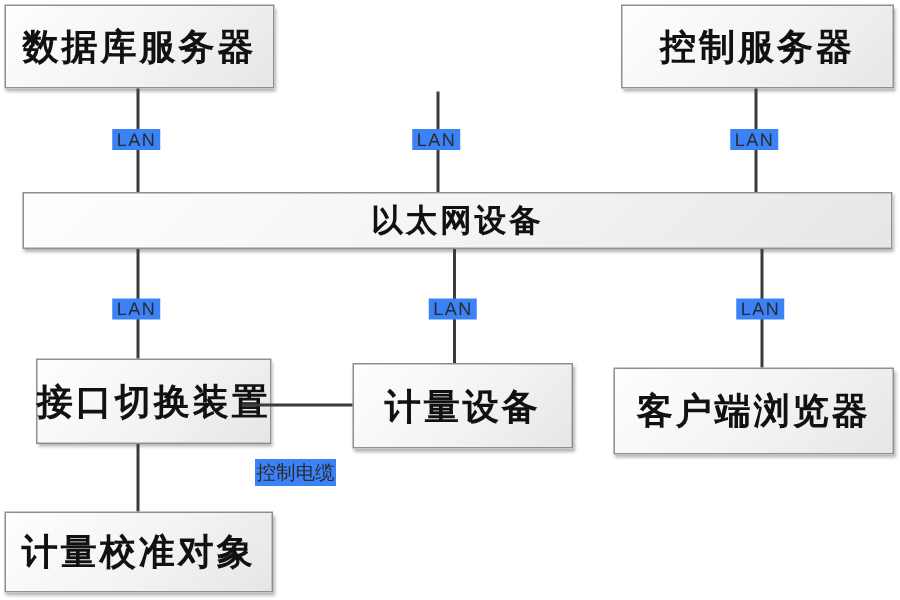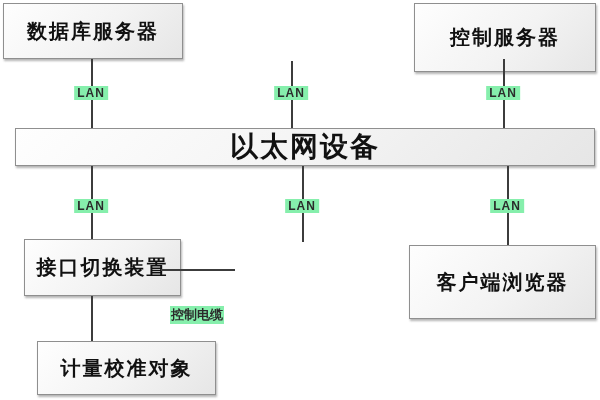--- a/index.html
+++ b/index.html
@@ -14,42 +14,42 @@
   .node {
     position: absolute;
     display: flex;
     align-items: center;
     justify-content: center;
     box-sizing: border-box;
     border: 1px solid #8f8f8f;
     background: linear-gradient(135deg, #fefefe 0%, #f3f3f3 55%, #e6e6e6 100%);
     box-shadow: 1px 2px 2px rgba(90,90,90,0.45);
     font-weight: bold;
-    font-size: 20px;
+    font-size: 24px;
     color: #111111;
     letter-spacing: 2px;
     white-space: nowrap;
   }
   .node-label { display: inline-block; }
   .vline {
     position: absolute;
     width: 2px;
     background: #3c3c3c;
   }
   .hline {
     position: absolute;
     height: 2px;
     background: #3c3c3c;
   }
   .edge-label {
     position: absolute;
     transform: translate(-50%, -50%);
-    background: #86efac;
+    background: #3b82f6;
     padding: 0 3px;
-    font-weight: bold;
+    font-weight: normal;
     font-size: 12px;
     color: #2b2b2b;
     letter-spacing: 1px;
     white-space: nowrap;
   }
   .edge-label.cn {
     font-size: 13px;
     letter-spacing: 0;
     padding: 0 1px;
   }
@@ -57,55 +57,58 @@
 </head>
 <body>
 
 <div class="canvas">
 
   <div class="node" style="left:3px; top:3px; width:180px; height:56px;">
     <span class="node-label">数据库服务器</span>
   </div>
 
 
-  <div class="node" style="left:414px; top:3px; width:182px; height:69px;text-align:right;">
+  <div class="node" style="left:414px; top:3px; width:182px; height:56px;text-align:right;">
     <span class="node-label">控制服务器</span>
   </div>
 
   <div class="vline" style="left:91px; top:59px; height:69px;"></div>
   <div class="vline" style="left:291px; top:61px; height:67px;"></div>
   <div class="vline" style="left:503px; top:59px; height:69px;"></div>
 
   <span class="edge-label" style="left:91px; top:93px;">LAN</span>
   <span class="edge-label" style="left:291px; top:93px;">LAN</span>
   <span class="edge-label" style="left:503px; top:93px;">LAN</span>
 
-  <div class="node" style="left:15px; top:128px; width:580px; height:38px; font-size:28px;">
+  <div class="node" style="left:15px; top:128px; width:580px; height:38px; font-size:21px;">
     <span class="node-label">以太网设备</span>
   </div>
 
   <div class="vline" style="left:91px; top:166px; height:73px;"></div>
   <div class="vline" style="left:302px; top:166px; height:76px;"></div>
   <div class="vline" style="left:507px; top:166px; height:79px;"></div>
 
   <span class="edge-label" style="left:91px; top:206px;">LAN</span>
   <span class="edge-label" style="left:302px; top:206px;">LAN</span>
   <span class="edge-label" style="left:507px; top:206px;">LAN</span>
 
   <div class="node" style="left:24px; top:239px; width:157px; height:57px;">
     <span class="node-label">接口切换装置</span>
   </div>
 
+  <div class="node" style="left:235px; top:242px; width:147px; height:57px;">
+    <span class="node-label">计量设备</span>
+  </div>
 
-  <div class="node" style="left:409px; top:245px; width:187px; height:74px;">
+  <div class="node" style="left:409px; top:245px; width:187px; height:58px;">
     <span class="node-label">客户端浏览器</span>
   </div>
 
   <div class="hline" style="left:161px; top:269px; width:74px;"></div>
   <span class="edge-label cn" style="left:197px; top:270px;margin-top:45px;">控制电缆</span>
 
   <div class="vline" style="left:91px; top:296px; height:45px;"></div>
 
-  <div class="node" style="left:3px; top:341px; width:179px; height:54px;margin-left:34px;">
+  <div class="node" style="left:3px; top:341px; width:179px; height:54px;">
     <span class="node-label">计量校准对象</span>
   </div>
 
 </div>
 
 </body></html>

